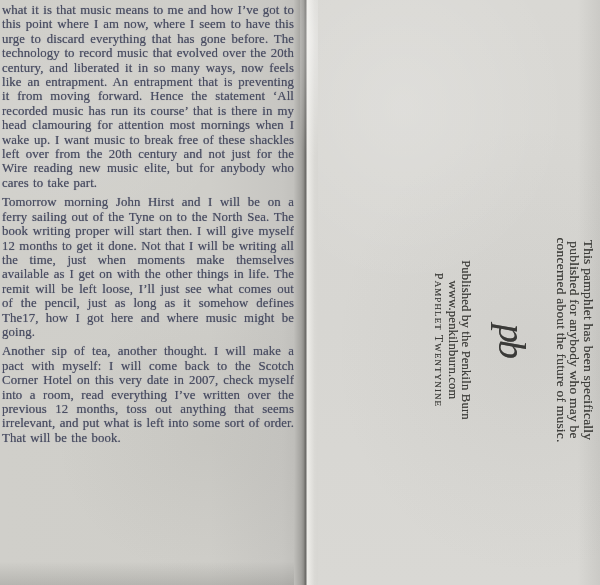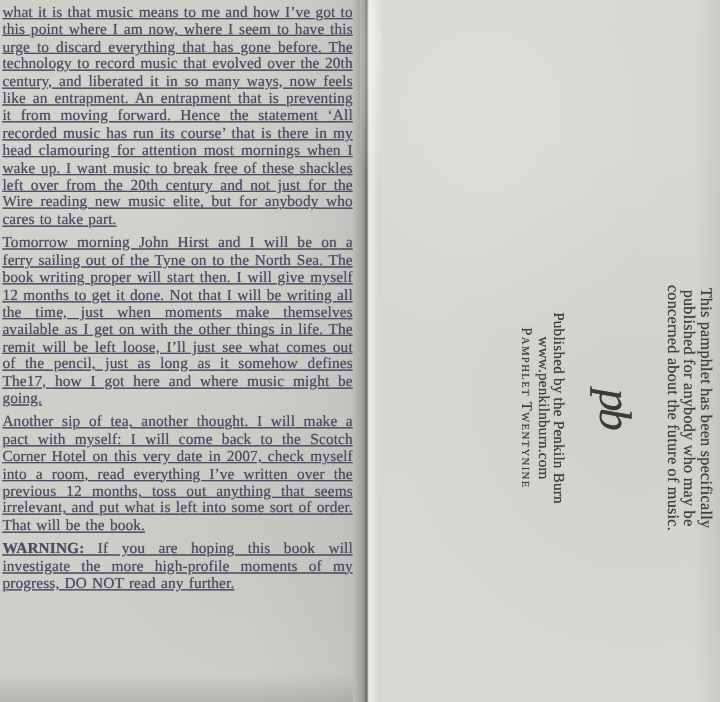--- a/index.html
+++ b/index.html
@@ -27,21 +27,21 @@
       radial-gradient(ellipse 220px 200px at 70% 75%, rgba(110,110,106,0.08), rgba(0,0,0,0) 70%),
       linear-gradient(to right, #d0cfca 0%, #cfcec9 70%, #c7c6c2 94%, #bfbeba 100%);
     color: #4a4e63;
     font-size: 12.8px;
     line-height: 14.4px;
     text-align: justify;
     letter-spacing: 0.1px;
     word-spacing: 1px;
     text-shadow: 0 0 0.7px rgba(74,78,99,0.75);
   }
-  .page-left p { margin: 0 0 5px 0; text-decoration: underline; }
+  .page-left p { margin: 0 0 5px 0; }
   .warning { margin-top: 22px; }
   .warning .wlabel { font-weight: bold; }
   
   .fold {
     position: absolute;
     left: 294px; top: 0;
     width: 24px; height: 585px;
     background: linear-gradient(to right,
       #c0bfbb 0%, #a3a29e 30%, #8b8a86 42%,
       #63625f 47%, #888784 50%,
@@ -106,21 +106,20 @@
 </style>
 </head>
 <body>
 
 <div class="scan">
 
   <div class="page-left">
     <p>what it is that music means to me and how I’ve got to this point where I am now, where I seem to have this urge to discard everything that has gone before. The technology to record music that evolved over the 20th century, and liberated it in so many ways, now feels like an entrapment. An entrapment that is preventing it from moving forward. Hence the statement ‘All recorded music has run its course’ that is there in my head clamouring for attention most mornings when I wake up. I want music to break free of these shackles left over from the 20th century and not just for the Wire reading new music elite, but for anybody who cares to take part.</p>
     <p>Tomorrow morning John Hirst and I will be on a ferry sailing out of the Tyne on to the North Sea. The book writing proper will start then. I will give myself 12 months to get it done. Not that I will be writing all the time, just when moments make themselves available as I get on with the other things in life. The remit will be left loose, I’ll just see what comes out of the pencil, just as long as it somehow defines The17, how I got here and where music might be going.</p>
     <p>Another sip of tea, another thought. I will make a pact with myself: I will come back to the Scotch Corner Hotel on this very date in 2007, check myself into a room, read everything I’ve written over the previous 12 months, toss out anything that seems irrelevant, and put what is left into some sort of order. That will be the book.</p>
-    <p class="warning"><span class="wlabel">WARNING:</span><span> If you are hoping this book will investigate the more high-profile moments of my progress, DO NOT read any further.</span></p>
   </div>
 
   <div class="fold"></div>
   <div class="fold-glow"></div>
 
   <div class="page-right"></div>
 
   <div class="colophon">
     <div class="statement">
       <div>This pamphlet has been specifically</div>

